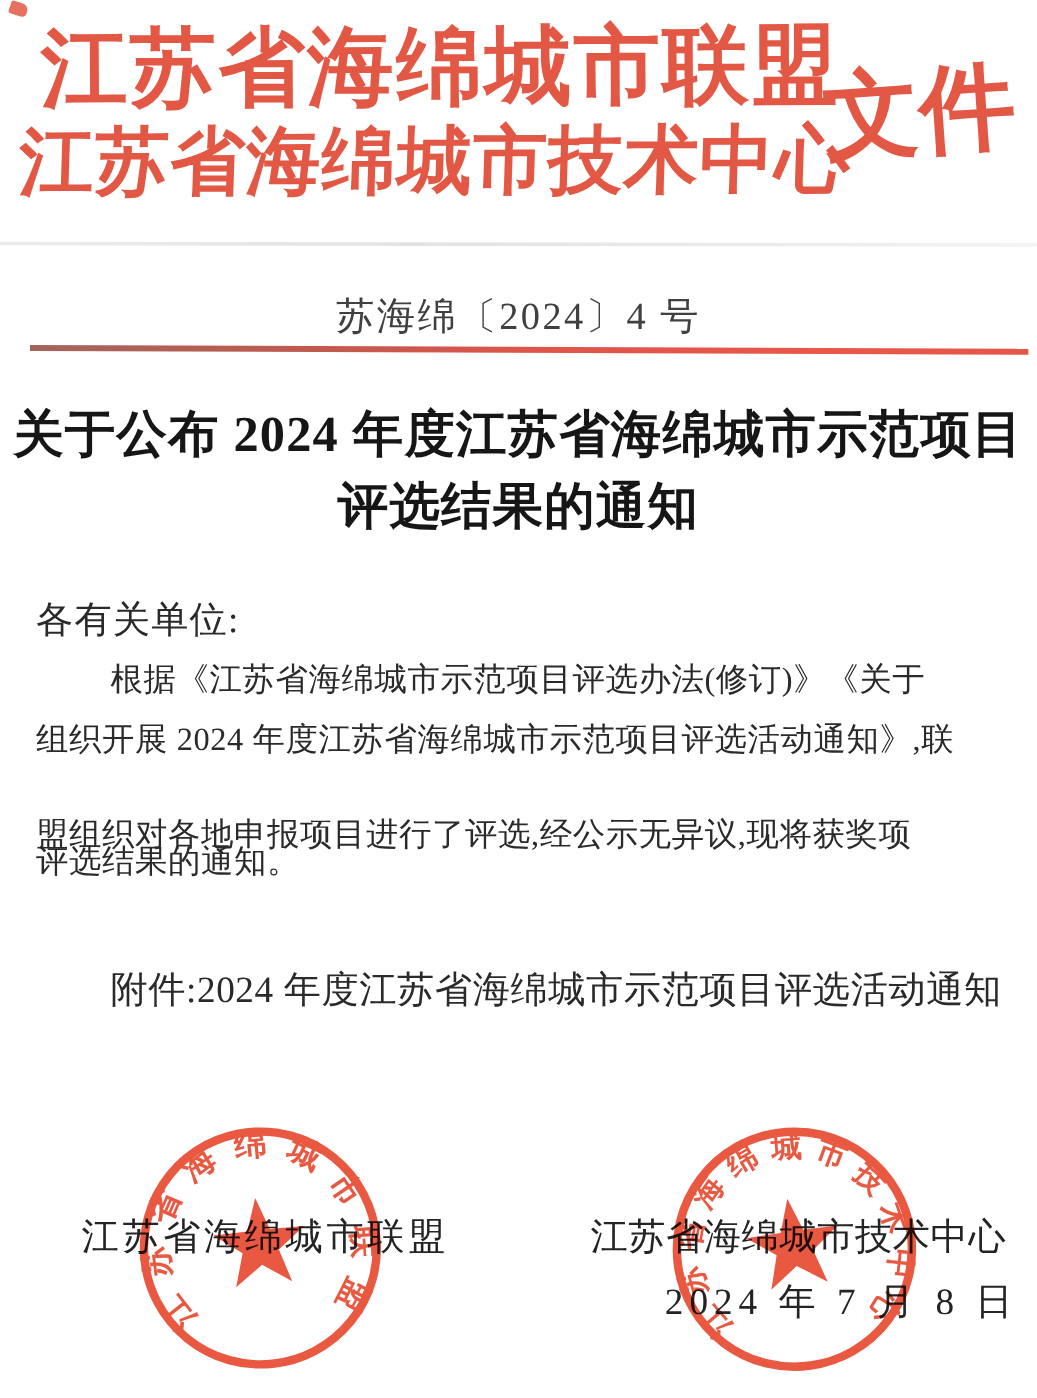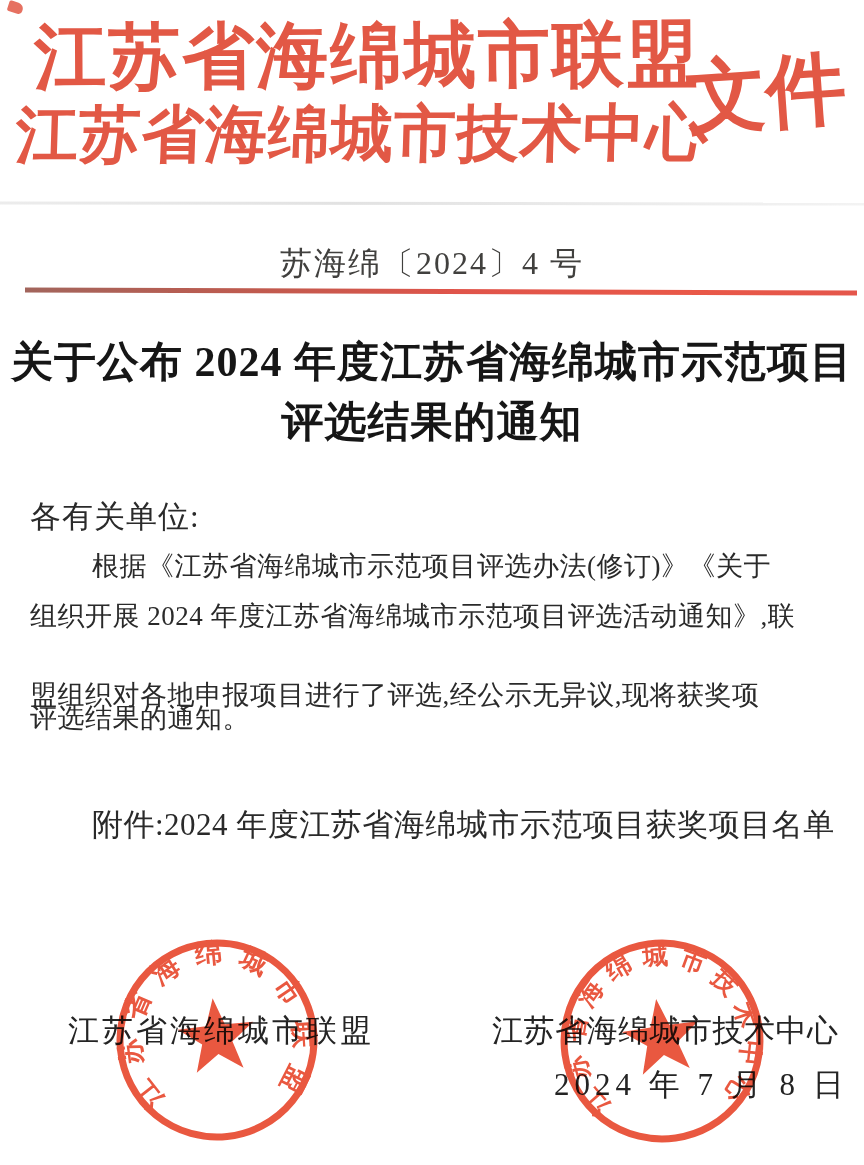--- a/index.html
+++ b/index.html
@@ -134,21 +134,21 @@
 <div class="abs red-rule"></div>
 
 <div class="abs title-line l1">关于公布 2024 年度江苏省海绵城市示范项目</div>
 <div class="abs title-line l2">评选结果的通知</div>
 
 <div class="abs salutation">各有关单位:</div>
 <div class="abs body-line indent bl0">根据《江苏省海绵城市示范项目评选办法(修订)》《关于</div>
 <div class="abs body-line bl1">组织开展 2024 年度江苏省海绵城市示范项目评选活动通知》,联</div>
 <div class="abs body-line bl2">盟组织对各地申报项目进行了评选,经公示无异议,现将获奖项</div>
 <div class="abs body-line bl3">评选结果的通知。</div>
-<div class="abs attachment">附件:2024 年度江苏省海绵城市示范项目获奖项目名单</div>
+<div class="abs attachment">附件:2024 年度江苏省海绵城市示范项目评选活动通知</div>
 
 <div class="abs issuer-left">江苏省海绵城市联盟</div>
 <div class="abs issuer-right">江苏省海绵城市技术中心</div>
 <div class="abs issue-date">2024 年 7 月 8 日</div>
 
 <svg class="abs seal seal-left" viewBox="0 0 210 210">
   <circle cx="105" cy="105" r="97" fill="none" stroke="#e8492f" stroke-width="7"></circle>
   <polygon fill="#e8492f" points="105,63 114.4,90.1 143,90.6 120.2,107.9 128.5,135.4 105,119 81.5,135.4 89.8,107.9 67,90.6 95.6,90.1"></polygon>
   <defs>
     <path id="sealArcL" d="M 49.8 160.2 A 78 78 0 1 1 160.2 160.2" fill="none"></path>

